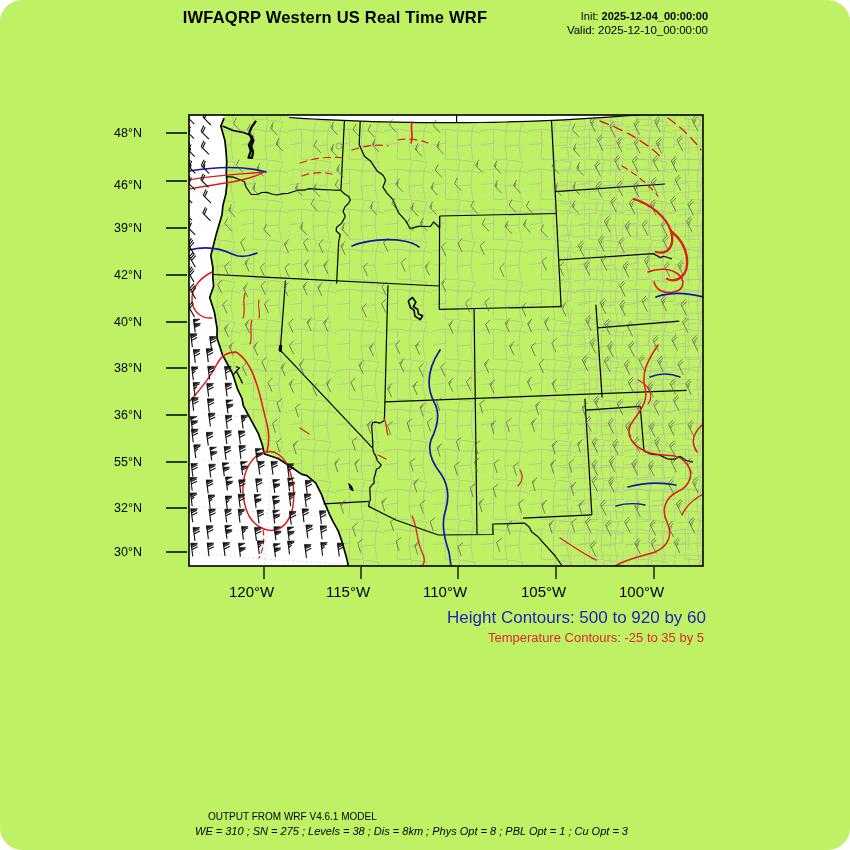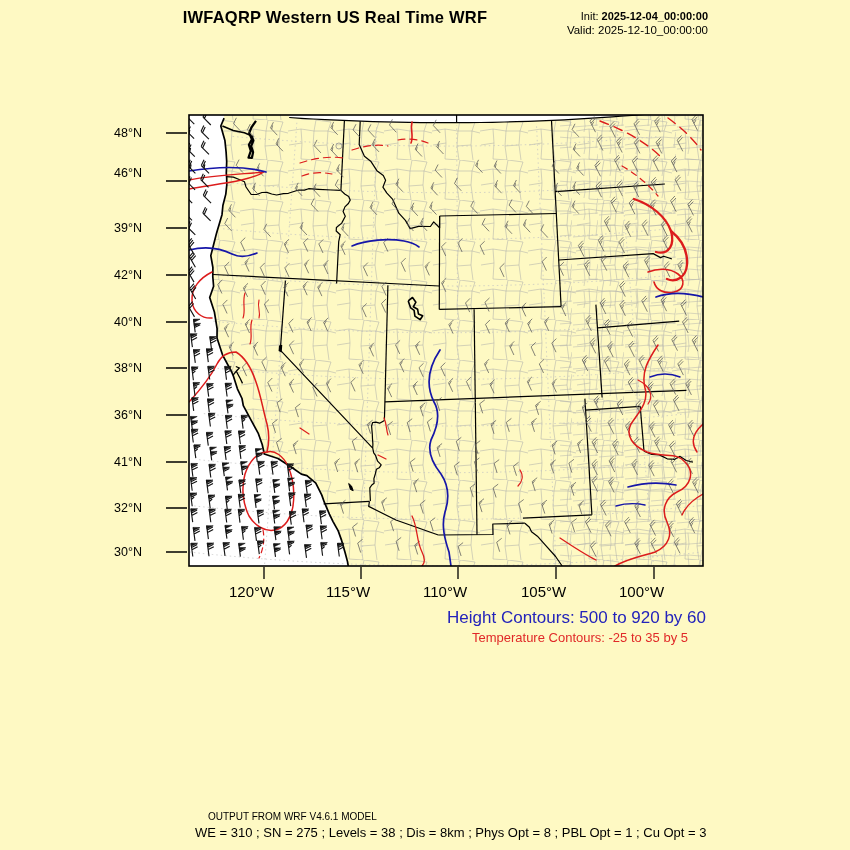--- a/index.html
+++ b/index.html
@@ -1,29 +1,29 @@
 <!DOCTYPE html>
 <html><head>
 <meta charset="utf-8">
 <style>
   html,body{margin:0;padding:0;background:#fff;}
-  .page{position:relative;width:850px;height:850px;background:#fef9c3;overflow:hidden;
-        font-family:"Liberation Sans","DejaVu Sans",sans-serif;color:#000;}
+  .page{position:relative;width:850px;height:850px;background:#bef264;overflow:hidden;
+        font-family:"Liberation Sans","DejaVu Sans",sans-serif;color:#000;border-radius:22px;}
   .abs{position:absolute;}
   .title{left:100px;top:8px;width:470px;text-align:center;font-size:16.5px;font-weight:bold;letter-spacing:0.2px;}
   .initline{top:10px;right:142px;font-size:11px;text-align:right;}
   .validline{top:24px;right:142px;font-size:11.5px;}
   .b{font-weight:bold;}
   .legend{left:195px;top:64px;font-size:11.5px;line-height:11.5px;white-space:pre;}
   .latlab{width:70px;text-align:center;font-size:12.5px;left:93px;}
   .lonlab{width:70px;font-size:15px;top:583px;}
   .noteH{top:608px;right:144px;font-size:17px;color:#2323bb;}
-  .noteT{top:630px;right:162px;font-size:13px;color:#e02828;}
+  .noteT{top:630px;right:146px;font-size:13px;color:#e02828;}
   .footer1{left:208px;top:811px;font-size:10px;}
-  .footer2{left:195px;top:825px;font-size:13px;}
+  .footer2{left:195px;top:825px;font-size:11px;font-style:italic;}
   svg{position:absolute;left:0;top:0;}
 </style>
 </head>
 <body>
 
 <div class="page">
 
   <div class="abs title">IWFAQRP Western US Real Time WRF</div>
 
   <div class="abs initline"><span>Init:</span> <span class="b">2025-12-04_00:00:00</span></div>
@@ -130,27 +130,27 @@
         <path d="M616 506C626 503 636 503 645 505" fill="none" stroke="#1616a8" stroke-width="1.4" stroke-linecap="round"></path>
         <path d="M650 377C660 373 670 373 680 377" fill="none" stroke="#1616a8" stroke-width="1.4" stroke-linecap="round"></path>
         <path d="M194.3 124.1L186.5 116.3M186.5 116.3L189.2 110.4M187.9 117.7L190.6 111.9M210.8 125.0L203.0 117.2M203.0 117.2L205.7 111.4M204.4 118.6L207.1 112.8M194.1 138.6L186.3 130.8M186.3 130.8L189.0 125.0M187.7 132.2L190.4 126.4M189.1 133.6L189.8 129.8M208.9 139.1L201.1 131.3M201.1 131.3L203.8 125.5M202.5 132.7L205.2 126.9M194.8 156.7L187.0 148.9M187.0 148.9L189.7 143.1M188.4 150.3L191.1 144.5M189.8 151.7L190.6 147.9M209.0 154.4L201.2 146.6M201.2 146.6L203.9 140.8M202.6 148.0L205.3 142.2M195.4 173.4L187.6 165.5M187.6 165.5L190.3 159.7M189.0 167.0L191.7 161.1M190.4 168.4L191.1 164.5M209.1 173.4L201.3 165.6M201.3 165.6L204.0 159.7M202.7 167.0L205.4 161.1M204.1 168.4L204.8 164.5M195.1 189.9L187.3 182.0M187.3 182.0L190.0 176.2M188.7 183.4L191.4 177.6M208.5 187.3L200.7 179.5M200.7 179.5L203.3 173.7M202.1 180.9L204.8 175.1M192.2 203.1L184.4 195.3M184.4 195.3L187.1 189.4M185.8 196.7L188.5 190.8M211.1 203.1L203.3 195.3M203.3 195.3L206.0 189.5M204.7 196.7L207.4 190.9M192.0 220.3L184.2 212.5M184.2 212.5L186.9 206.7M185.6 213.9L188.3 208.1M210.6 220.8L202.8 213.0M202.8 213.0L205.5 207.2M204.2 214.4L206.9 208.6M195.3 234.9L187.4 227.1M187.4 227.1L190.1 221.3M188.8 228.5L191.5 222.7M193.7 253.7L187.7 243.2M187.7 243.2L191.8 238.3M188.8 245.1L192.9 240.2M189.9 247.0L194.0 242.1M195.4 267.2L189.4 256.7M189.4 256.7L193.5 251.8M190.5 258.6L194.6 253.7M191.5 260.5L195.7 255.6M194.0 282.1L188.0 271.7M188.0 271.7L192.1 266.7M189.0 273.5L193.2 268.6M190.1 275.4L194.2 270.5M195.7 299.0L189.7 288.5M189.7 288.5L193.9 283.6M190.8 290.4L194.9 285.5M191.9 292.3L196.0 287.4M194.5 316.9L188.5 306.5M188.5 306.5L192.6 301.6M189.5 308.4L193.7 303.5M195.2 332.4L193.5 319.1M194.6 327.6L200.2 324.7M192.4 347.1L190.6 333.7M191.2 338.0L196.8 335.0M191.5 340.4L197.1 337.4M211.6 349.9L209.8 336.5M210.4 340.8L216.1 337.9M210.7 343.2L216.4 340.3M195.3 362.9L193.5 349.5M194.1 353.8L199.7 350.8M194.4 356.2L200.0 353.2M208.3 362.1L206.5 348.7M207.1 353.0L212.7 350.1M207.4 355.4L213.1 352.5M193.4 380.2L191.7 366.8M192.2 371.1L197.9 368.1M192.5 373.5L195.4 370.9M209.7 379.5L207.9 366.2M208.5 370.4L214.2 367.5M208.8 372.8L214.5 369.9M226.5 379.7L224.8 366.3M225.3 370.6L231.0 367.6M225.6 373.0L231.3 370.0M195.0 395.7L193.3 382.4M193.8 386.6L199.5 383.7M194.2 389.0L197.0 386.5M208.7 396.7L206.9 383.4M207.5 387.6L213.1 384.7M207.8 390.0L213.5 387.1M227.1 396.5L225.3 383.1M225.9 387.4L231.5 384.5M226.2 389.8L231.8 386.9M193.7 410.9L191.9 397.6M192.5 401.8L198.1 398.9M192.8 404.3L198.4 401.3M209.3 412.2L207.6 398.8M208.1 403.1L213.8 400.1M208.4 405.5L214.1 402.5M228.0 413.3L226.2 399.9M227.3 408.5L233.0 405.5M192.4 429.8L190.6 416.4M191.8 425.0L197.4 422.0M210.4 426.5L208.6 413.1M209.2 417.4L214.8 414.5M209.5 419.8L215.2 416.9M227.3 428.7L225.6 415.3M226.1 419.6L231.8 416.6M226.4 422.0L232.1 419.0M243.1 428.6L241.4 415.2M241.9 419.5L247.6 416.5M242.2 421.9L245.1 419.3M193.3 442.5L191.6 429.1M192.2 433.4L197.8 430.5M192.5 435.8L198.1 432.9M208.3 445.6L206.5 432.3M207.1 436.5L212.7 433.6M207.4 438.9L213.0 436.0M226.8 444.0L225.1 430.7M225.6 434.9L231.3 432.0M226.0 437.3L231.6 434.4M240.4 444.2L238.6 430.8M239.2 435.1L244.8 432.1M239.5 437.5L245.1 434.5M195.8 458.1L194.0 444.8M194.6 449.0L200.3 446.1M194.9 451.4L197.8 448.8M211.7 460.4L210.0 447.1M211.1 455.6L216.8 452.7M226.1 459.8L224.3 446.5M224.9 450.8L230.6 447.8M225.2 453.2L230.9 450.2M240.9 458.9L239.2 445.5M239.7 449.8L245.4 446.8M240.0 452.2L245.7 449.2M257.3 462.0L255.6 448.6M256.7 457.2L262.3 454.2M192.9 476.8L191.2 463.4M191.7 467.7L197.4 464.8M192.0 470.1L197.7 467.2M210.8 477.5L209.1 464.2M209.6 468.5L215.3 465.5M210.0 470.9L215.6 467.9M224.3 476.2L222.5 462.8M223.6 471.4L229.3 468.4M242.6 475.0L240.8 461.6M241.9 470.2L247.6 467.2M259.8 474.7L258.0 461.3M258.6 465.6L264.2 462.6M258.9 468.0L264.5 465.0M273.0 474.7L271.2 461.4M271.8 465.6L277.4 462.7M272.1 468.0L277.7 465.1M289.0 477.1L287.2 463.7M287.8 468.0L293.4 465.0M288.1 470.4L293.7 467.4M192.2 490.8L190.5 477.4M191.0 481.7L196.7 478.8M191.3 484.1L197.0 481.2M208.2 493.3L206.4 479.9M207.0 484.2L212.6 481.2M207.3 486.6L213.0 483.6M227.5 490.3L225.7 476.9M226.9 485.5L232.5 482.5M240.8 493.1L239.0 479.8M239.6 484.0L245.2 481.1M239.9 486.4L245.6 483.5M257.5 492.2L255.8 478.8M256.3 483.1L262.0 480.2M256.6 485.5L262.3 482.6M274.8 492.9L273.0 479.5M274.1 488.1L279.8 485.1M289.6 491.2L287.9 477.9M289.0 486.4L294.7 483.5M307.2 493.7L305.4 480.3M306.0 484.6L311.6 481.6M306.3 487.0L311.9 484.0M192.2 506.3L190.5 492.9M191.0 497.2L196.7 494.2M191.3 499.6L194.2 497.0M210.2 508.3L208.5 494.9M209.0 499.2L214.7 496.2M209.4 501.6L212.2 499.0M227.3 509.3L225.5 496.0M226.1 500.3L231.8 497.3M226.4 502.7L229.3 500.1M240.2 507.6L238.4 494.2M239.0 498.5L244.7 495.5M239.3 500.9L245.0 497.9M256.1 507.9L254.4 494.5M255.5 503.1L261.2 500.1M274.5 509.4L272.7 496.0M273.8 504.6L279.5 501.6M290.7 506.1L288.9 492.7M289.5 497.0L295.1 494.0M289.8 499.4L292.7 496.8M306.3 507.2L304.5 493.9M305.1 498.1L310.7 495.2M305.4 500.5L311.0 497.6M192.7 522.1L190.9 508.7M191.5 513.0L197.1 510.0M191.8 515.4L197.4 512.4M210.8 522.3L209.1 508.9M209.6 513.2L215.3 510.3M209.9 515.6L215.6 512.7M226.7 522.5L225.0 509.2M225.6 513.4L231.2 510.5M225.9 515.8L231.5 512.9M240.0 522.6L238.3 509.2M238.8 513.5L244.5 510.5M239.1 515.9L242.0 513.3M259.0 523.4L257.2 510.0M257.8 514.3L263.5 511.4M258.1 516.7L263.8 513.8M274.7 523.5L273.0 510.2M274.1 518.7L279.8 515.8M291.3 524.7L289.5 511.3M290.1 515.6L295.8 512.6M290.4 518.0L296.1 515.0M304.0 522.2L302.3 508.8M302.8 513.1L308.5 510.1M303.1 515.5L308.8 512.5M321.4 524.1L319.7 510.7M320.2 515.0L325.9 512.0M320.5 517.4L326.2 514.4M195.0 540.8L193.2 527.4M193.8 531.7L199.4 528.7M194.1 534.1L199.8 531.1M208.4 539.1L206.6 525.7M207.2 530.0L212.8 527.1M207.5 532.4L213.2 529.5M226.9 538.7L225.1 525.3M226.3 533.8L231.9 530.9M243.4 539.8L241.7 526.4M242.2 530.7L247.9 527.7M242.5 533.1L245.4 530.5M256.5 540.8L254.7 527.4M255.3 531.7L261.0 528.7M255.6 534.1L261.3 531.2M275.9 540.1L274.1 526.7M275.3 535.3L280.9 532.3M289.2 540.3L287.5 527.0M288.6 535.5L294.2 532.6M307.8 538.3L306.1 524.9M306.6 529.2L312.3 526.2M307.0 531.6L312.6 528.6M322.1 539.2L320.4 525.8M320.9 530.1L326.6 527.2M321.3 532.5L326.9 529.6M192.8 556.5L191.0 543.1M191.6 547.4L197.2 544.4M191.9 549.8L197.6 546.8M209.0 556.3L207.3 542.9M207.9 547.2L213.5 544.3M208.2 549.6L213.8 546.7M225.0 555.9L223.2 542.5M223.8 546.8L229.4 543.8M224.1 549.2L229.7 546.2M240.4 556.6L238.7 543.2M239.8 551.8L245.4 548.8M259.3 554.2L257.5 540.8M258.1 545.1L263.7 542.2M258.4 547.5L261.3 544.9M275.5 556.9L273.7 543.6M274.8 552.1L280.5 549.2M289.6 554.4L287.8 541.0M288.4 545.3L294.0 542.3M288.7 547.7L291.6 545.1M306.5 557.9L304.7 544.5M305.3 548.8L311.0 545.9M305.6 551.2L311.3 548.3M322.6 555.7L320.9 542.4M321.5 546.6L327.1 543.7M321.8 549.0L324.6 546.5M339.3 556.5L337.5 543.1M338.1 547.4L343.8 544.4M338.4 549.8L344.1 546.8" fill="none" stroke="#151515" stroke-width="1.15"></path>
         <path d="M193.5 319.1L200.0 319.2L193.9 322.3ZM194.0 323.3L200.6 323.4L194.5 326.6ZM190.6 333.7L197.2 333.8L191.0 336.9ZM209.8 336.5L216.4 336.6L210.3 339.7ZM193.5 349.5L200.1 349.6L193.9 352.7ZM206.5 348.7L213.1 348.8L207.0 351.9ZM191.7 366.8L198.2 366.9L192.1 370.0ZM207.9 366.2L214.5 366.2L208.4 369.4ZM224.8 366.3L231.3 366.4L225.2 369.5ZM193.3 382.4L199.8 382.5L193.7 385.6ZM206.9 383.4L213.5 383.5L207.3 386.6ZM225.3 383.1L231.9 383.2L225.7 386.4ZM191.9 397.6L198.5 397.7L192.3 400.8ZM207.6 398.8L214.1 398.9L208.0 402.0ZM226.2 399.9L232.8 400.0L226.6 403.1ZM226.8 404.2L233.3 404.3L227.2 407.4ZM190.6 416.4L197.2 416.5L191.1 419.7ZM191.2 420.7L197.8 420.8L191.6 423.9ZM208.6 413.1L215.2 413.2L209.0 416.3ZM225.6 415.3L232.1 415.4L226.0 418.5ZM241.4 415.2L247.9 415.3L241.8 418.4ZM191.6 429.1L198.2 429.2L192.0 432.4ZM206.5 432.3L213.1 432.3L206.9 435.5ZM225.1 430.7L231.6 430.8L225.5 433.9ZM238.6 430.8L245.2 430.9L239.0 434.0ZM194.0 444.8L200.6 444.8L194.5 448.0ZM210.0 447.1L216.5 447.2L210.4 450.3ZM210.5 451.4L217.1 451.4L211.0 454.6ZM224.3 446.5L230.9 446.6L224.8 449.7ZM239.2 445.5L245.7 445.6L239.6 448.7ZM255.6 448.6L262.1 448.7L256.0 451.8ZM256.1 452.9L262.7 453.0L256.6 456.1ZM191.2 463.4L197.7 463.5L191.6 466.7ZM209.1 464.2L215.6 464.3L209.5 467.4ZM222.5 462.8L229.1 462.9L222.9 466.0ZM223.1 467.1L229.6 467.2L223.5 470.3ZM240.8 461.6L247.4 461.7L241.2 464.8ZM241.4 465.9L247.9 466.0L241.8 469.1ZM258.0 461.3L264.6 461.4L258.4 464.5ZM271.2 461.4L277.8 461.4L271.6 464.6ZM287.2 463.7L293.8 463.8L287.6 466.9ZM190.5 477.4L197.0 477.5L190.9 480.6ZM206.4 479.9L213.0 480.0L206.8 483.1ZM225.7 476.9L232.3 477.0L226.2 480.1ZM226.3 481.2L232.9 481.3L226.7 484.4ZM239.0 479.8L245.6 479.8L239.4 483.0ZM255.8 478.8L262.3 478.9L256.2 482.0ZM273.0 479.5L279.6 479.6L273.4 482.7ZM273.6 483.8L280.1 483.9L274.0 487.0ZM287.9 477.9L294.4 478.0L288.3 481.1ZM288.4 482.2L295.0 482.3L288.9 485.4ZM305.4 480.3L312.0 480.4L305.8 483.5ZM190.5 492.9L197.0 493.0L190.9 496.1ZM208.5 494.9L215.0 495.0L208.9 498.1ZM225.5 496.0L232.1 496.1L226.0 499.2ZM238.4 494.2L245.0 494.3L238.9 497.4ZM254.4 494.5L260.9 494.6L254.8 497.7ZM255.0 498.8L261.5 498.9L255.4 502.0ZM272.7 496.0L279.3 496.1L273.1 499.2ZM273.3 500.3L279.8 500.4L273.7 503.5ZM288.9 492.7L295.5 492.8L289.3 495.9ZM304.5 493.9L311.1 494.0L304.9 497.1ZM190.9 508.7L197.5 508.8L191.3 511.9ZM209.1 508.9L215.6 509.0L209.5 512.1ZM225.0 509.2L231.5 509.2L225.4 512.4ZM238.3 509.2L244.8 509.3L238.7 512.4ZM257.2 510.0L263.8 510.1L257.7 513.2ZM273.0 510.2L279.6 510.3L273.4 513.4ZM273.6 514.4L280.1 514.5L274.0 517.6ZM289.5 511.3L296.1 511.4L290.0 514.5ZM302.3 508.8L308.8 508.9L302.7 512.0ZM319.7 510.7L326.2 510.8L320.1 513.9ZM193.2 527.4L199.8 527.5L193.7 530.6ZM206.6 525.7L213.2 525.8L207.0 529.0ZM225.1 525.3L231.7 525.4L225.6 528.5ZM225.7 529.6L232.3 529.7L226.1 532.8ZM241.7 526.4L248.2 526.5L242.1 529.6ZM254.7 527.4L261.3 527.5L255.2 530.6ZM274.1 526.7L280.7 526.8L274.6 529.9ZM274.7 531.0L281.3 531.1L275.1 534.2ZM287.5 527.0L294.0 527.0L287.9 530.2ZM288.0 531.2L294.6 531.3L288.4 534.4ZM306.1 524.9L312.6 525.0L306.5 528.1ZM320.4 525.8L326.9 525.9L320.8 529.0ZM191.0 543.1L197.6 543.2L191.4 546.3ZM207.3 542.9L213.9 543.0L207.7 546.1ZM223.2 542.5L229.8 542.6L223.6 545.7ZM238.7 543.2L245.2 543.3L239.1 546.4ZM239.2 547.5L245.8 547.6L239.7 550.7ZM257.5 540.8L264.1 540.9L258.0 544.0ZM273.7 543.6L280.3 543.7L274.1 546.8ZM274.3 547.8L280.8 547.9L274.7 551.1ZM287.8 541.0L294.4 541.1L288.2 544.2ZM304.7 544.5L311.3 544.6L305.2 547.7ZM320.9 542.4L327.4 542.5L321.3 545.6ZM337.5 543.1L344.1 543.2L338.0 546.3Z" fill="#151515" stroke="#151515" stroke-width="0.6"></path>
       </g>
       <rect x="189" y="115" width="514" height="451" fill="none" stroke="#000" stroke-width="1.6"></rect>
       <path d="M166 133L187 133M166 181L187 181M166 228L187 228M166 275L187 275M166 322L187 322M166 368L187 368M166 415L187 415M166 462L187 462M166 508L187 508M166 552L187 552M264 567L264 579M361 567L361 579M458 567L458 579M556 567L556 579M654 567L654 579" stroke="#000" stroke-width="1.3" fill="none"></path>
     </svg>
 
   <div class="abs latlab" style="top:126px">48°N</div>
-  <div class="abs latlab" style="top:166px">46°N</div>
+  <div class="abs latlab" style="top:178px">46°N</div>
   <div class="abs latlab" style="top:221px">39°N</div>
   <div class="abs latlab" style="top:268px">42°N</div>
   <div class="abs latlab" style="top:315px">40°N</div>
   <div class="abs latlab" style="top:361px">38°N</div>
   <div class="abs latlab" style="top:408px">36°N</div>
-  <div class="abs latlab" style="top:455px">41°N</div>
+  <div class="abs latlab" style="top:455px">55°N</div>
   <div class="abs latlab" style="top:501px">32°N</div>
   <div class="abs latlab" style="top:545px">30°N</div>
 
   <div class="abs lonlab" style="left:229px">120°W</div>
   <div class="abs lonlab" style="left:326px">115°W</div>
   <div class="abs lonlab" style="left:423px">110°W</div>
   <div class="abs lonlab" style="left:521px">105°W</div>
   <div class="abs lonlab" style="left:619px">100°W</div>
 
   <div class="abs noteH">Height Contours: 500 to 920 by 60</div>

